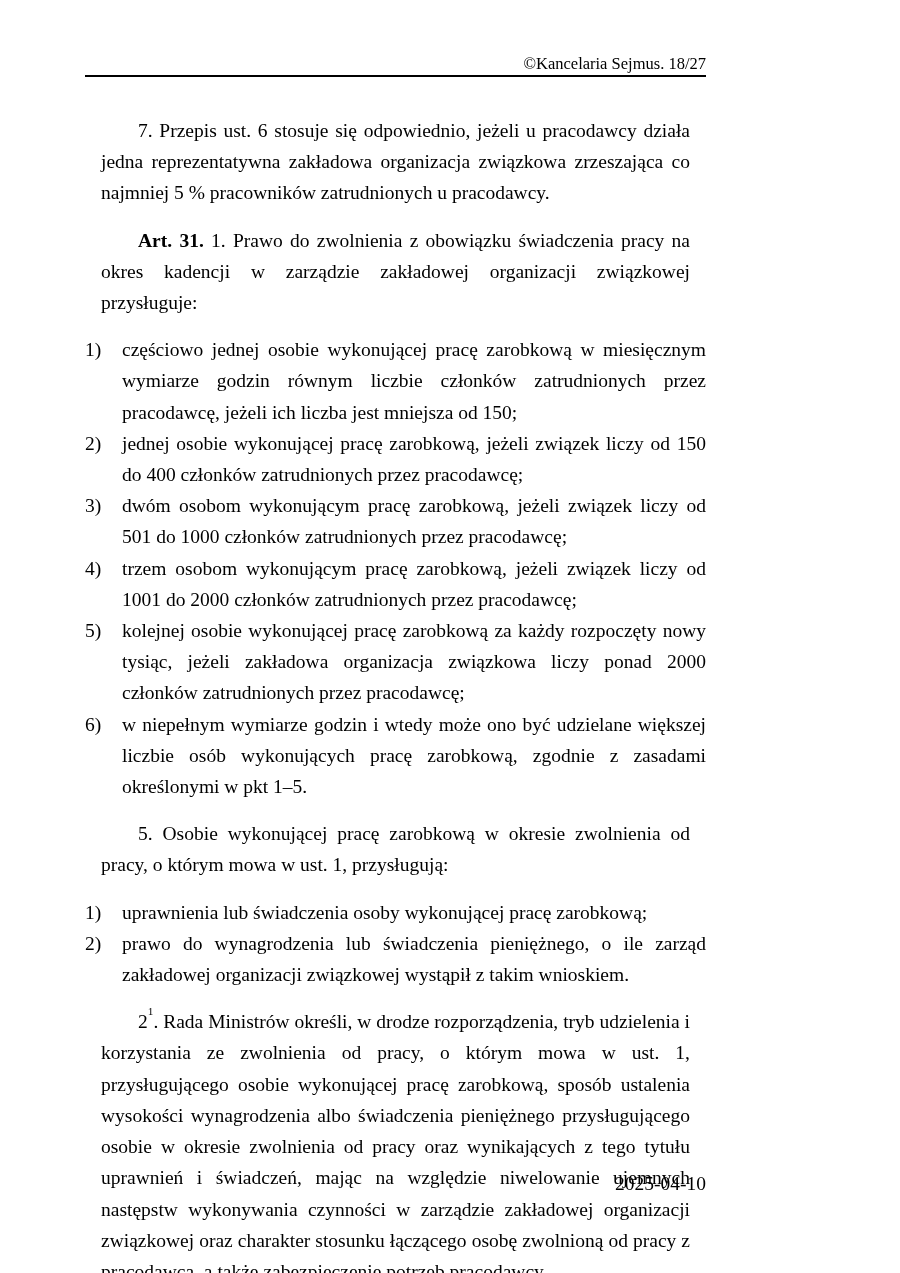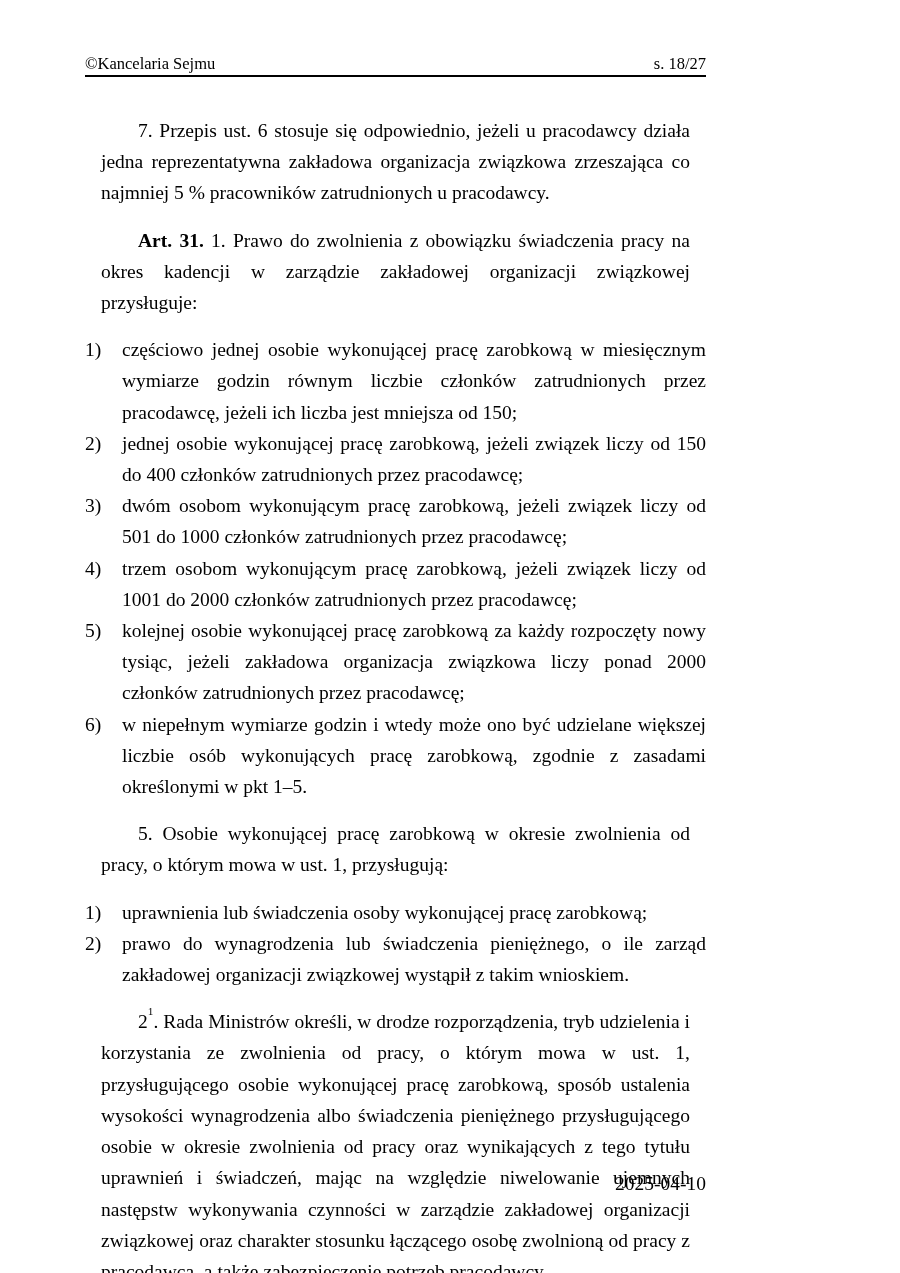--- a/index.html
+++ b/index.html
@@ -11,21 +11,21 @@
     color: #000000;
     font-family: "Liberation Serif", "DejaVu Serif", serif;
     overflow: hidden;
   }
   .header {
     position: absolute;
     left: 85px;
     top: 53px;
     width: 621px;
     display: flex;
-    justify-content: space-between;
+    justify-content: flex-end;
     align-items: flex-end;
     font-size: 16.5px;
     line-height: 21px;
     border-bottom: 2px solid #000000;
     padding-bottom: 1px;
   }
   .content {
     position: absolute;
     left: 85px;
     top: 99px;

